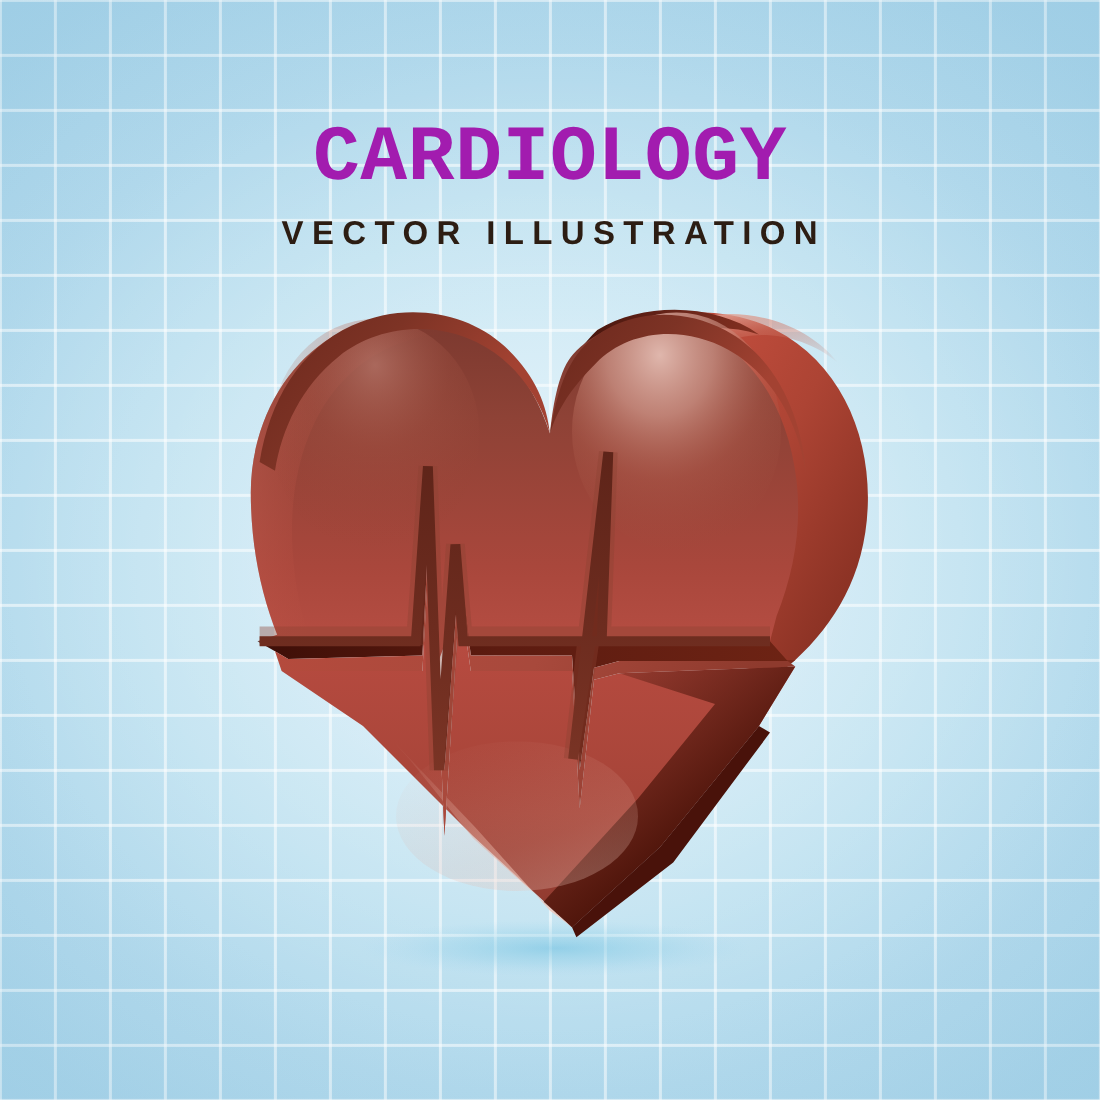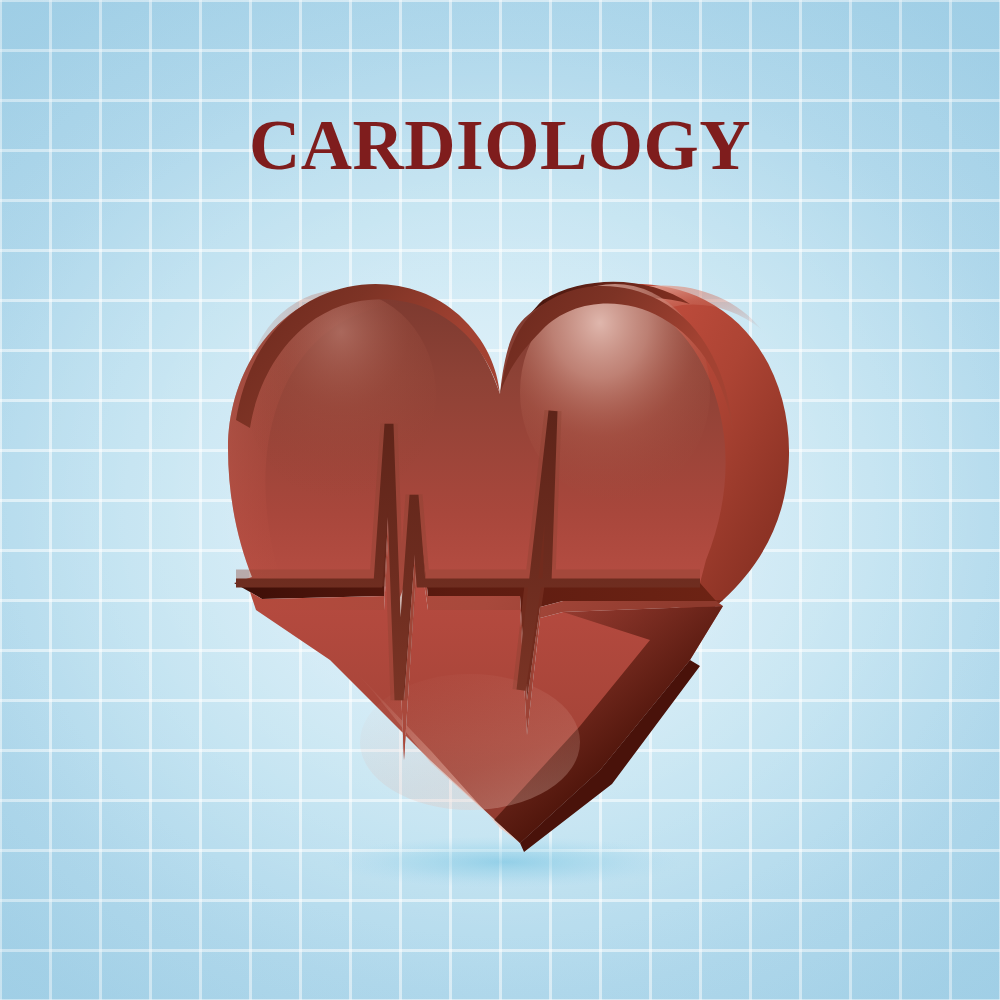--- a/index.html
+++ b/index.html
@@ -53,26 +53,26 @@
   .title-block {
     position: absolute;
     left: 0;
     right: 0;
     top: 110px;
     text-align: center;
     user-select: none;
   }
   .title-main {
     display: block;
-    font-family: Liberation Serif, serif;
+    font-family: Liberation Mono, monospace;
     font-weight: bold;
     font-size: 71px;
     line-height: 1;
     letter-spacing: 0.5px;
-    color: #7f1d1d;
+    color: #a21caf;
     margin: 0;
   }
   .title-sub {
     display: block;
     font-family: "Liberation Sans", sans-serif;
     font-weight: bold;
     font-size: 30px;
     line-height: 1;
     letter-spacing: 7.6px;
     color: #2c1d13;
@@ -309,15 +309,16 @@
 
         <polyline points="236,583 378,583 389,424 399,700 414,495 421,583
                           547,583 553,411 521,690 537,583 556,583 700,583" fill="none" stroke="url(#gEcg)" stroke-width="9" stroke-linejoin="miter" stroke-linecap="butt"></polyline>
       </g>
 
     </svg>
   </div>
 
   <div class="title-block">
     <span class="title-main">CARDIOLOGY</span>
+    <span class="title-sub">VECTOR ILLUSTRATION</span>
   </div>
 
 </div>
 
 </body></html>

